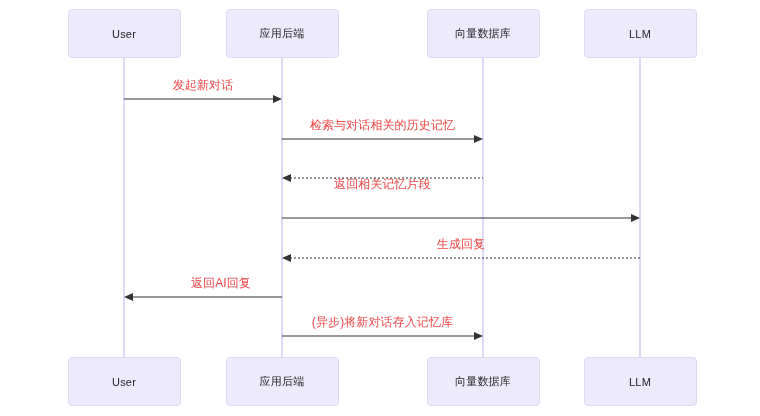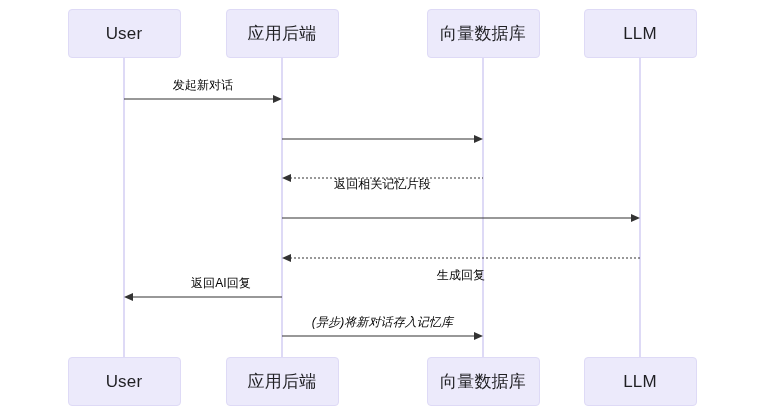--- a/index.html
+++ b/index.html
@@ -22,32 +22,32 @@
   .participant-box {
     position: absolute;
     box-sizing: border-box;
     background: #ECEAFB;
     border: 1px solid #DEDAF6;
     border-radius: 4px;
     display: flex;
     align-items: center;
     justify-content: center;
     color: #1f1f23;
-    font-size: 17px;
+    font-size: 11px;
     letter-spacing: 0.2px;
   }
   .lifeline {
     position: absolute;
     width: 2px;
     background: #DEDAF6;
   }
   .msg-label {
     position: absolute;
     font-size: 12px;
-    color: #000000;
+    color: #ef4444;
     white-space: nowrap;
     transform: translateX(-50%);
     text-align: right;
     letter-spacing: 0.1px;
   }
   .msg-arrow {
     position: absolute;
     height: 12px;
     pointer-events: none;
   }
@@ -88,53 +88,54 @@
     <div class="participant-box" style="left: 583.5px; top: 357px; width: 113px; height: 49px; background: rgb(236, 234, 251); border-color: rgb(222, 218, 246); color: rgb(31, 31, 35);">
       <span>LLM</span>
     </div>
     <div class="msg-label" style="left: 203px; top: 77px;">发起新对话</div>
     <div class="msg-arrow" style="left: 124px; top: 93px; width: 158px;">
       <svg width="158" height="12" viewBox="0 0 158 12">
         <line x1="0" y1="6" x2="150" y2="6" stroke="#333333" stroke-width="1.2"></line>
         <polygon points="158,6 149,2 149,10" fill="#333333"></polygon>
       </svg>
     </div>
+    <div class="msg-label" style="left: 382.5px; top: 117px;">检索与对话相关的历史记忆</div>
     <div class="msg-arrow" style="left: 282px; top: 133px; width: 201px;">
       <svg width="201" height="12" viewBox="0 0 201 12">
         <line x1="0" y1="6" x2="193" y2="6" stroke="#333333" stroke-width="1.2"></line>
         <polygon points="201,6 192,2 192,10" fill="#333333"></polygon>
       </svg>
     </div>
     <div class="msg-label" style="left: 382.5px; top: 156px; margin-top: 20px;">返回相关记忆片段</div>
     <div class="msg-arrow" style="left: 282px; top: 172px; width: 201px;">
       <svg width="201" height="12" viewBox="0 0 201 12">
         <line x1="8" y1="6" x2="201" y2="6" stroke="#333333" stroke-width="1.2" stroke-dasharray="2,2"></line>
         <polygon points="0,6 9,2 9,10" fill="#333333"></polygon>
       </svg>
     </div>
     <div class="msg-arrow" style="left: 282px; top: 212px; width: 358px;">
       <svg width="358" height="12" viewBox="0 0 358 12">
         <line x1="0" y1="6" x2="350" y2="6" stroke="#333333" stroke-width="1.2"></line>
         <polygon points="358,6 349,2 349,10" fill="#333333"></polygon>
       </svg>
     </div>
-    <div class="msg-label" style="left: 461px; top: 236px; margin-top: 31px;">生成回复</div>
+    <div class="msg-label" style="left: 461px; top: 236px;">生成回复</div>
     <div class="msg-arrow" style="left: 282px; top: 252px; width: 358px;">
       <svg width="358" height="12" viewBox="0 0 358 12">
         <line x1="8" y1="6" x2="358" y2="6" stroke="#333333" stroke-width="1.2" stroke-dasharray="2,2"></line>
         <polygon points="0,6 9,2 9,10" fill="#333333"></polygon>
       </svg>
     </div>
     <div class="msg-label" style="left: 221px; top: 275px;">返回AI回复</div>
     <div class="msg-arrow" style="left: 124px; top: 291px; width: 158px;">
       <svg width="158" height="12" viewBox="0 0 158 12">
         <line x1="8" y1="6" x2="158" y2="6" stroke="#333333" stroke-width="1.2"></line>
         <polygon points="0,6 9,2 9,10" fill="#333333"></polygon>
       </svg>
     </div>
-    <div class="msg-label" style="left: 382.5px; top: 314px; font-style: italic;">(异步)将新对话存入记忆库</div>
+    <div class="msg-label" style="left: 382.5px; top: 314px;">(异步)将新对话存入记忆库</div>
     <div class="msg-arrow" style="left: 282px; top: 330px; width: 201px;">
       <svg width="201" height="12" viewBox="0 0 201 12">
         <line x1="0" y1="6" x2="193" y2="6" stroke="#333333" stroke-width="1.2"></line>
         <polygon points="201,6 192,2 192,10" fill="#333333"></polygon>
       </svg>
     </div>
   </div>
 
 </body></html>

